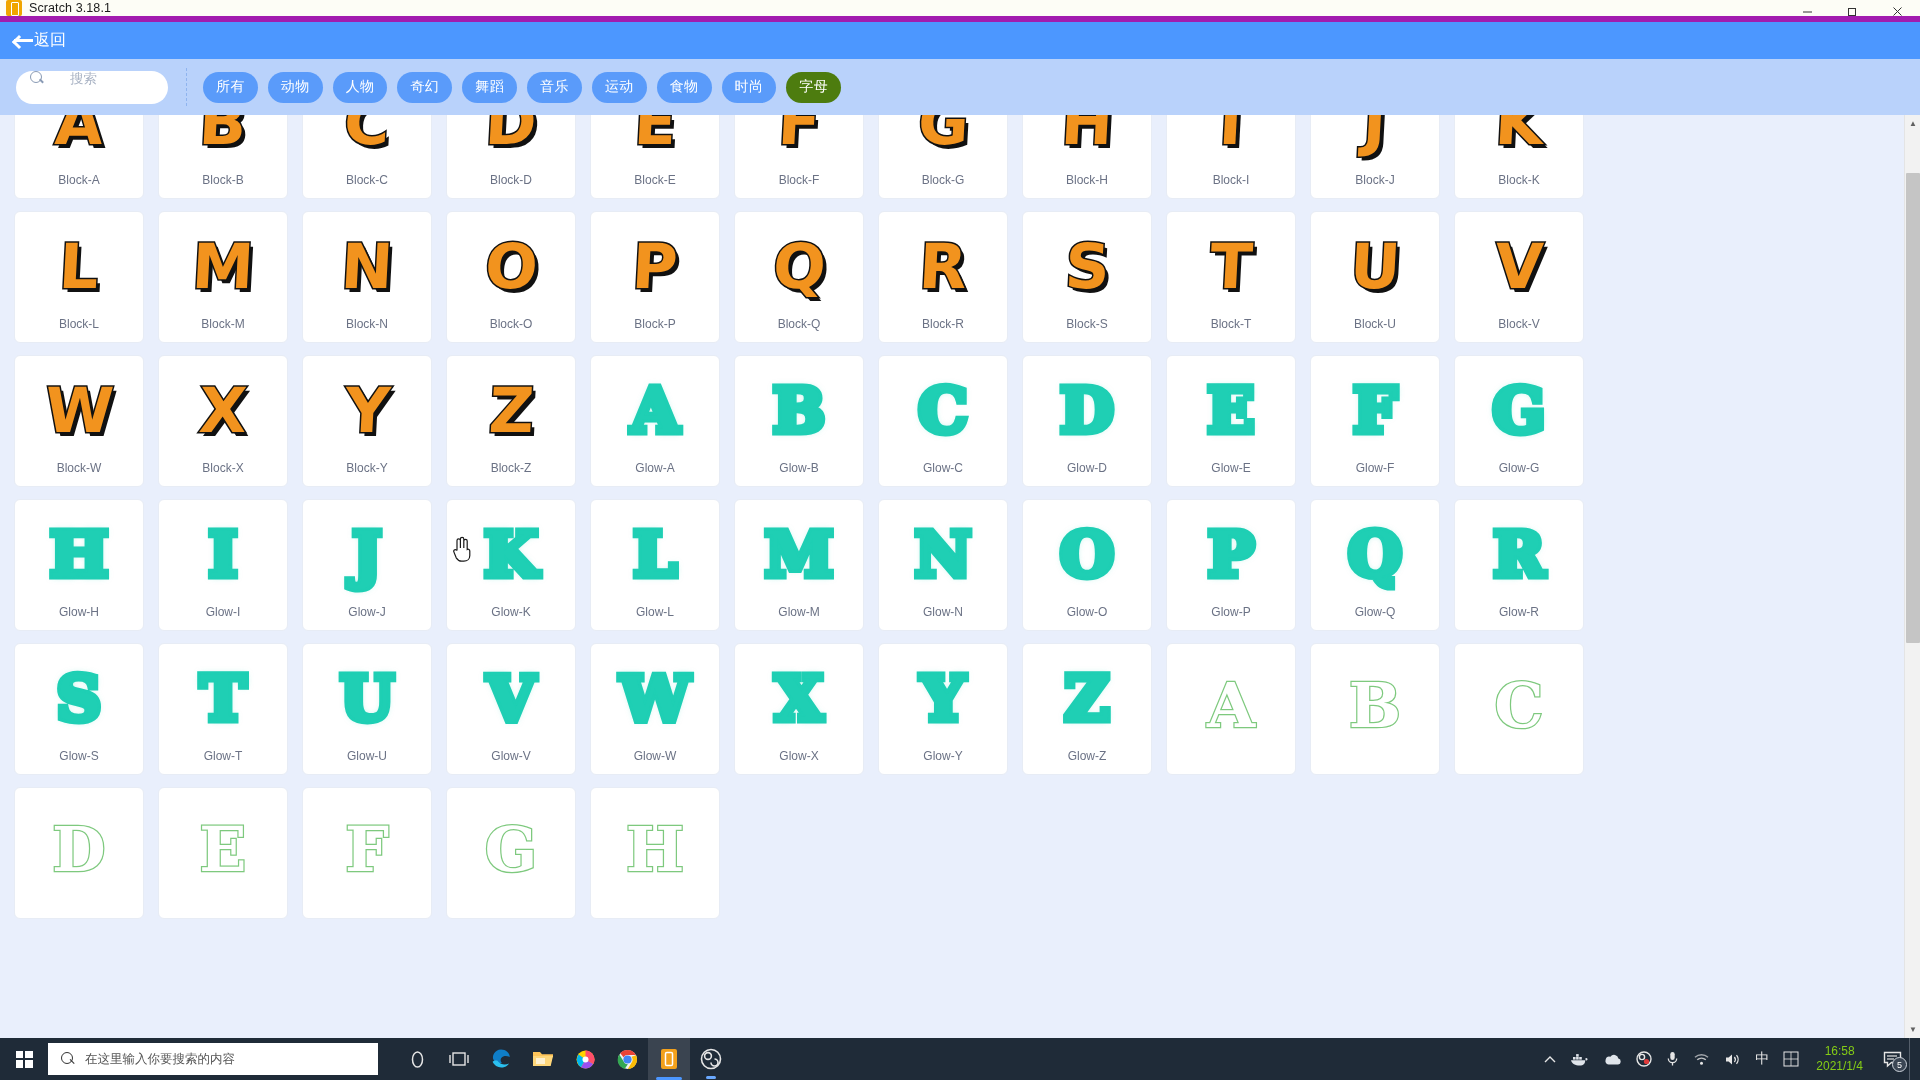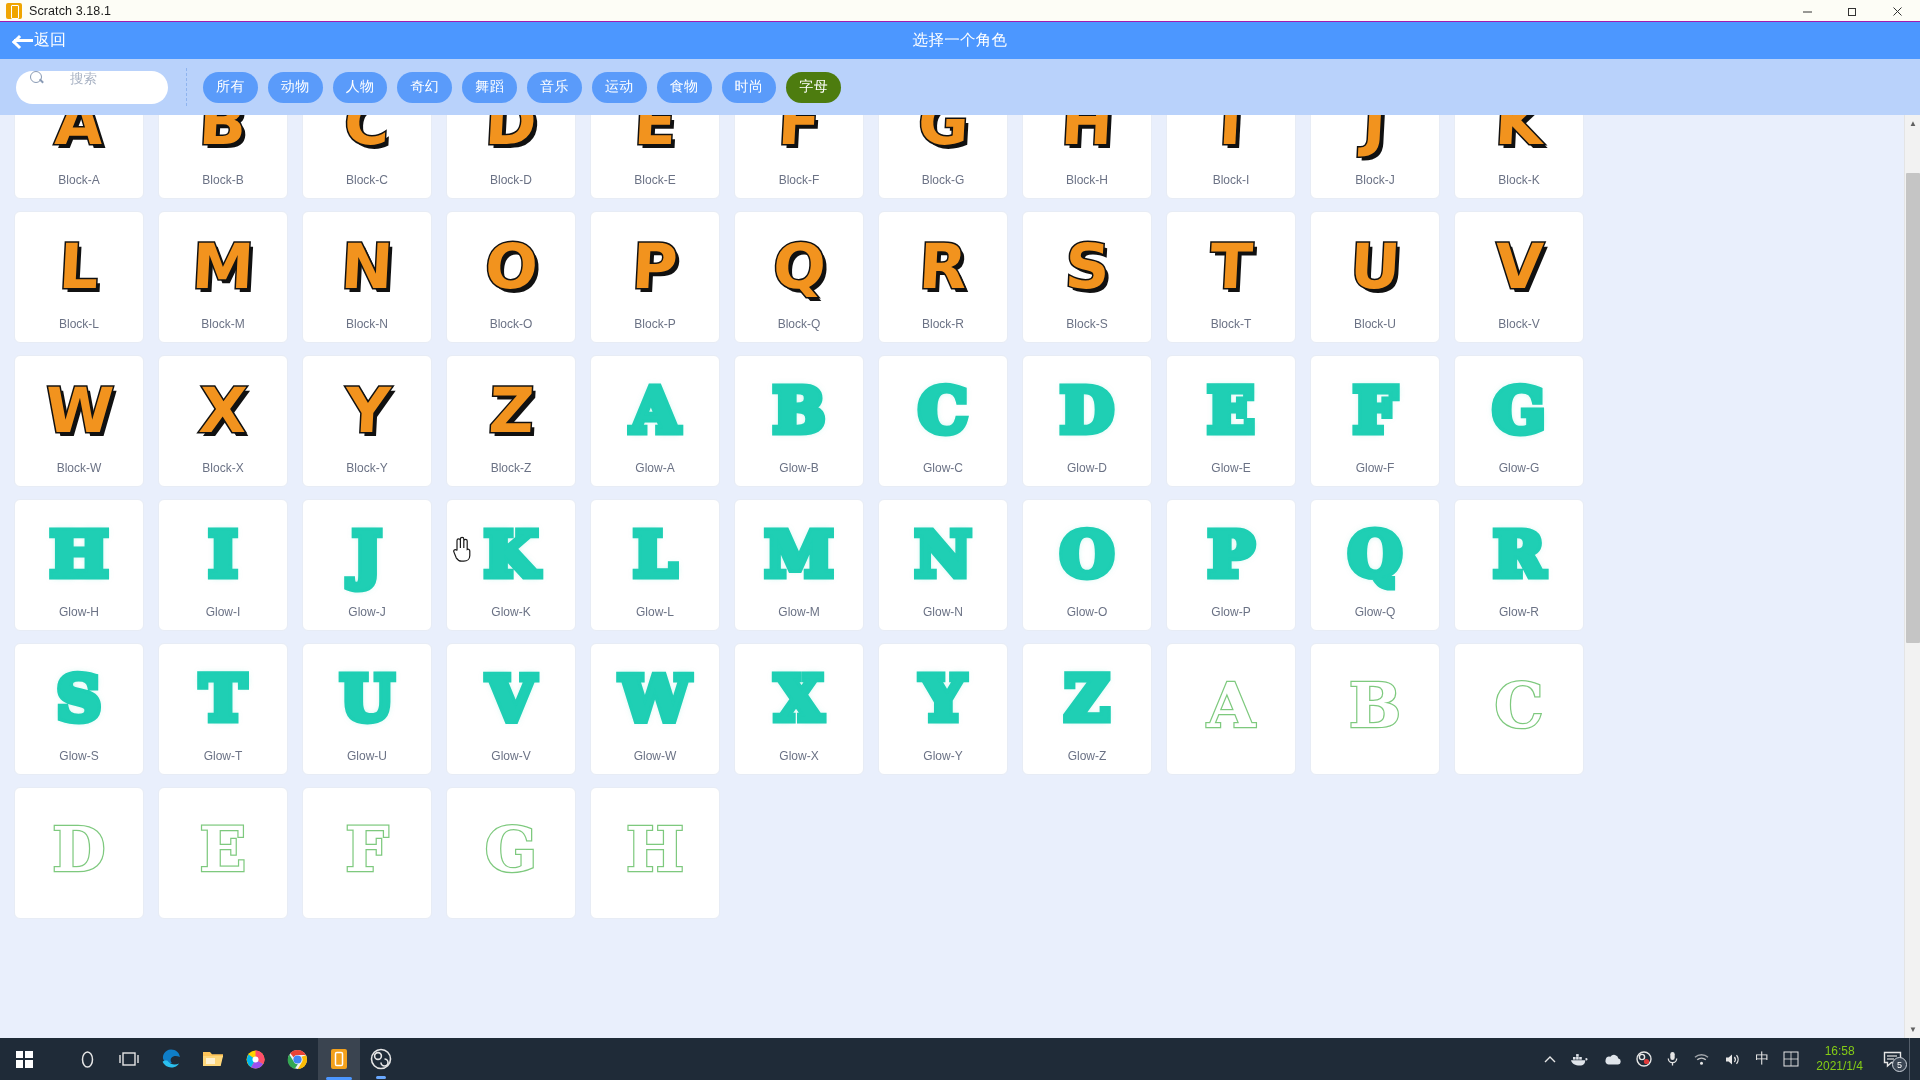--- a/index.html
+++ b/index.html
@@ -9,21 +9,21 @@
     font-family: "Liberation Sans", sans-serif;
     background: #e9effc;
   }
 
   
   .titlebar {
     height: 22px;
     background: #fdfdf6;
     display: flex;
     align-items: center;
-    border-bottom: 1px solid #a21caf;
+    border-bottom: 6px solid #a21caf;
     position: relative;
   }
   .titlebar-icon {
     width: 16px; height: 16px;
     margin-left: 6px; margin-right: 7px;
     background: #f0a500;
     border-radius: 2px;
     position: relative;
     flex: 0 0 auto;
   }
@@ -456,21 +456,20 @@
         </svg>
     </div>
   </div>
 </div>
 
 <div class="modal-header">
   <div class="back-btn">
     <span class="back-arrow"></span>
     <span class="back-label">返回</span>
   </div>
-  <div class="modal-title">选择一个角色</div>
 </div>
 
 <div class="filterbar">
   <div class="search-wrap">
     <span class="search-icon"></span>
     <input class="search-input" type="text" placeholder="搜索" style="">
   </div>
   <div class="divider"></div>
   <div class="tabs" id="tabs-host">
       <div class="tab">
@@ -885,20 +884,24 @@
 
 <div class="taskbar">
   <div class="start-btn">
     <span class="start-logo">
         <i></i>
         <i></i>
         <i></i>
         <i></i>
       </span>
   </div>
+  <div class="tb-search">
+    <span class="tb-search-icon"></span>
+    <span class="tb-search-text">在这里输入你要搜索的内容</span>
+  </div>
 
   <div class="tb-icons">
     <div class="tb-icon">
       <svg width="19" height="19" viewBox="0 0 19 19">
           <ellipse cx="9.5" cy="9.5" rx="5" ry="7.5" fill="none" stroke="#e6e6e6" stroke-width="1.5"></ellipse>
         </svg>
     </div>
     <div class="tb-icon">
       <svg width="20" height="18" viewBox="0 0 20 18">
         <rect x="4" y="3" width="12" height="12" fill="none" stroke="#e6e6e6" stroke-width="1.4"></rect>

